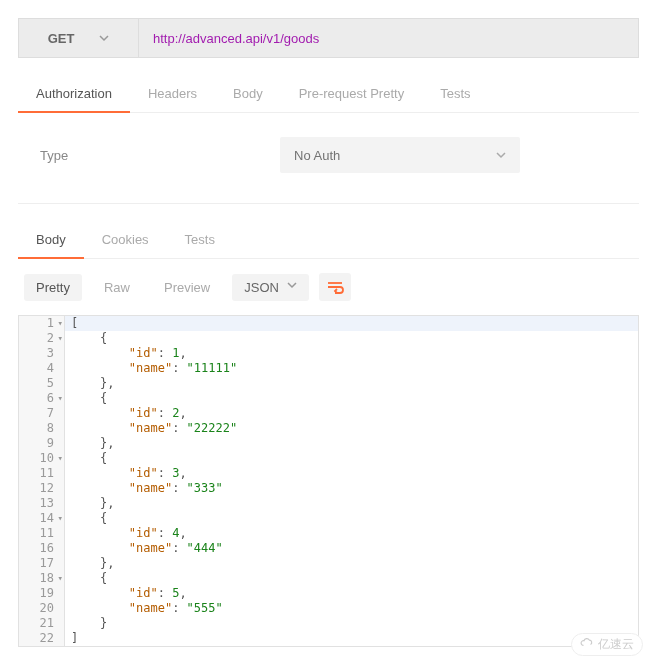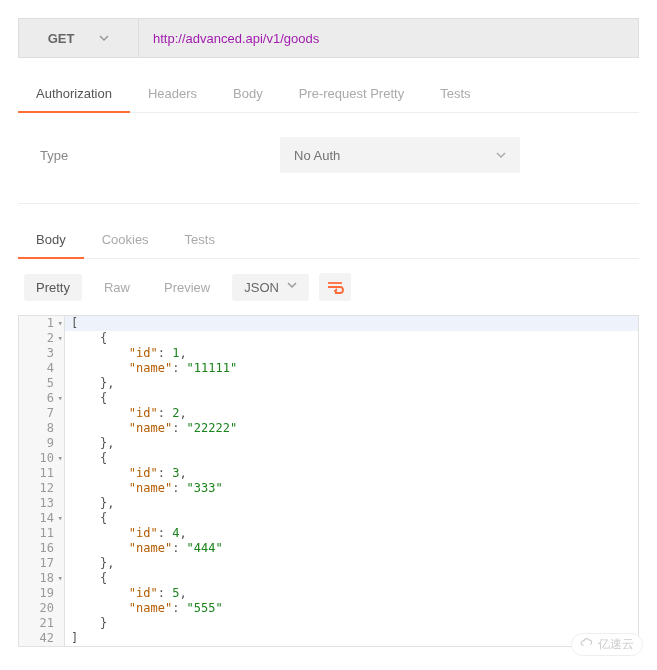--- a/index.html
+++ b/index.html
@@ -331,21 +331,21 @@
       </div>
       <div class="code-row">
         <div class="gutter">20</div>
         <div class="code">        <span class="k">"name"</span><span class="p">: </span><span class="s">"555"</span></div>
       </div>
       <div class="code-row">
         <div class="gutter">21</div>
         <div class="code">    <span class="p">}</span></div>
       </div>
       <div class="code-row">
-        <div class="gutter">42</div>
+        <div class="gutter">22</div>
         <div class="code"><span class="p">]</span></div>
       </div>
     </div>
 </div>
 
 <div class="watermark">
   <svg width="14" height="14" viewBox="0 0 24 24" fill="none" stroke="#ccc" stroke-width="2">
     <path d="M6 16a4 4 0 1 1 .8-7.9A5 5 0 0 1 16 7a4 4 0 0 1 2 7.5"></path>
   </svg>
   <span>亿速云</span>

